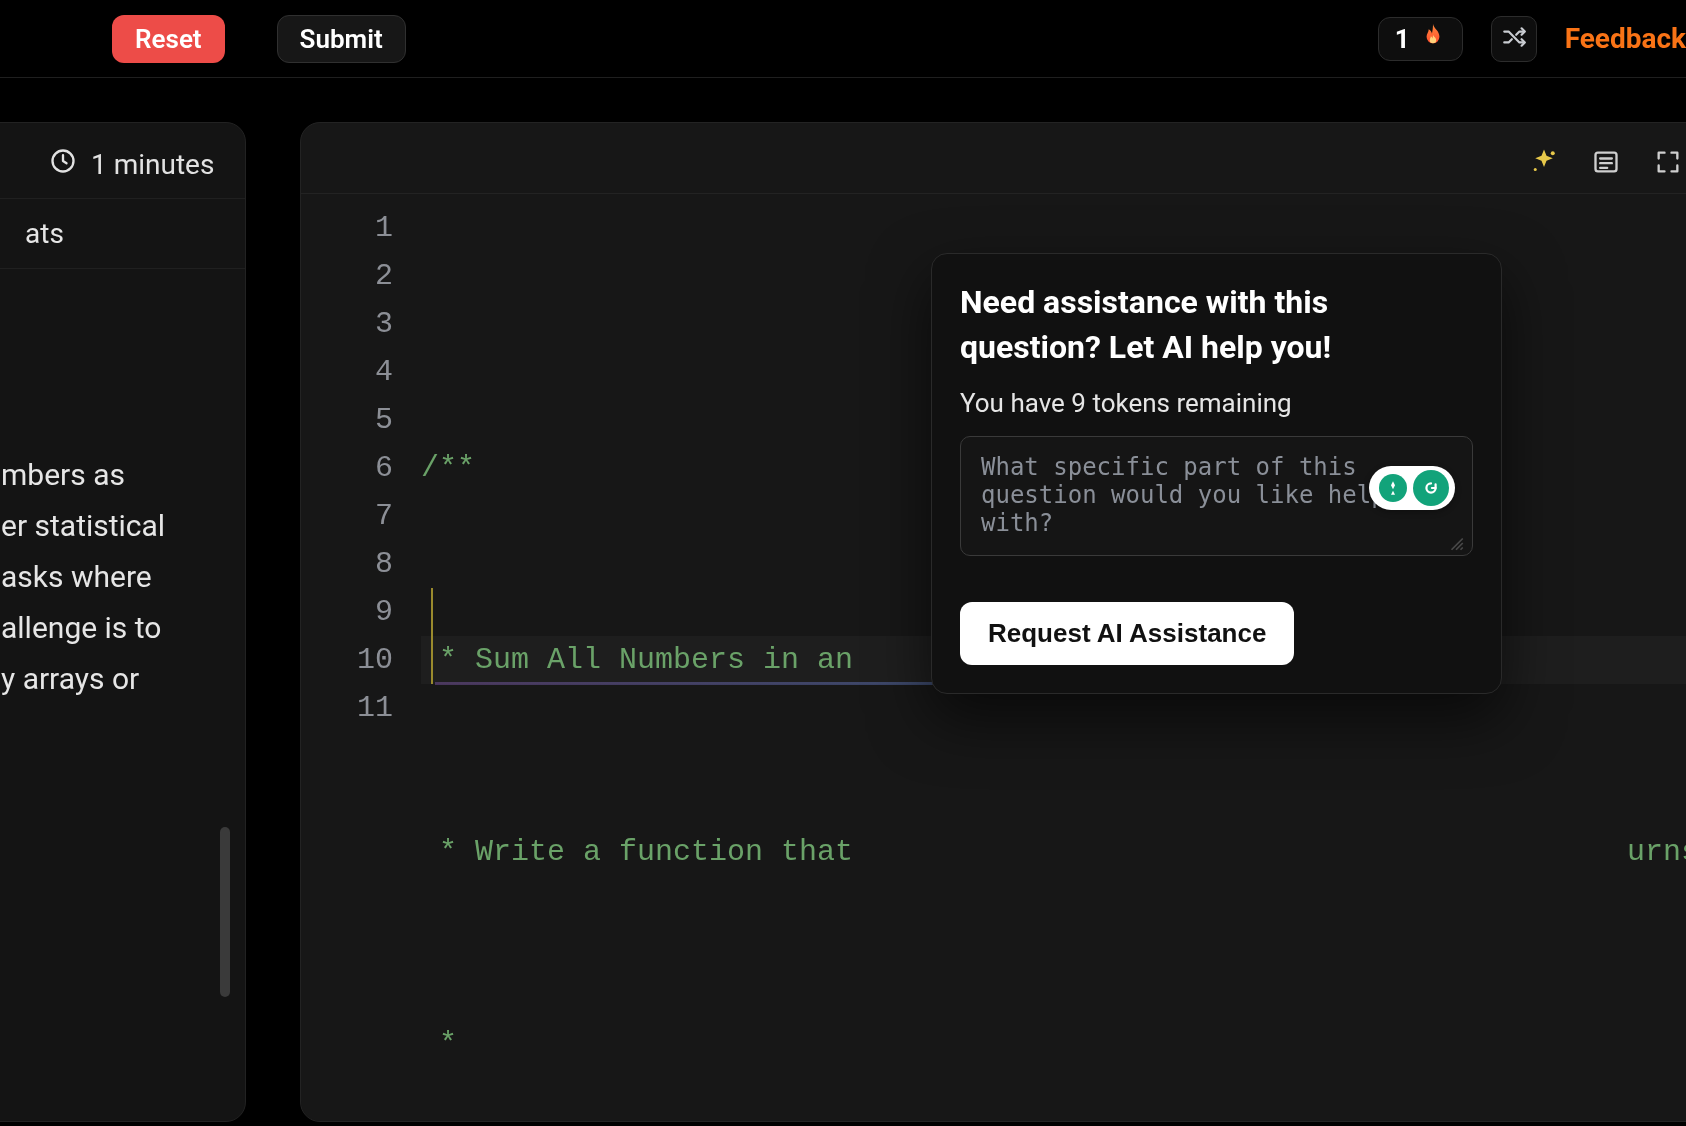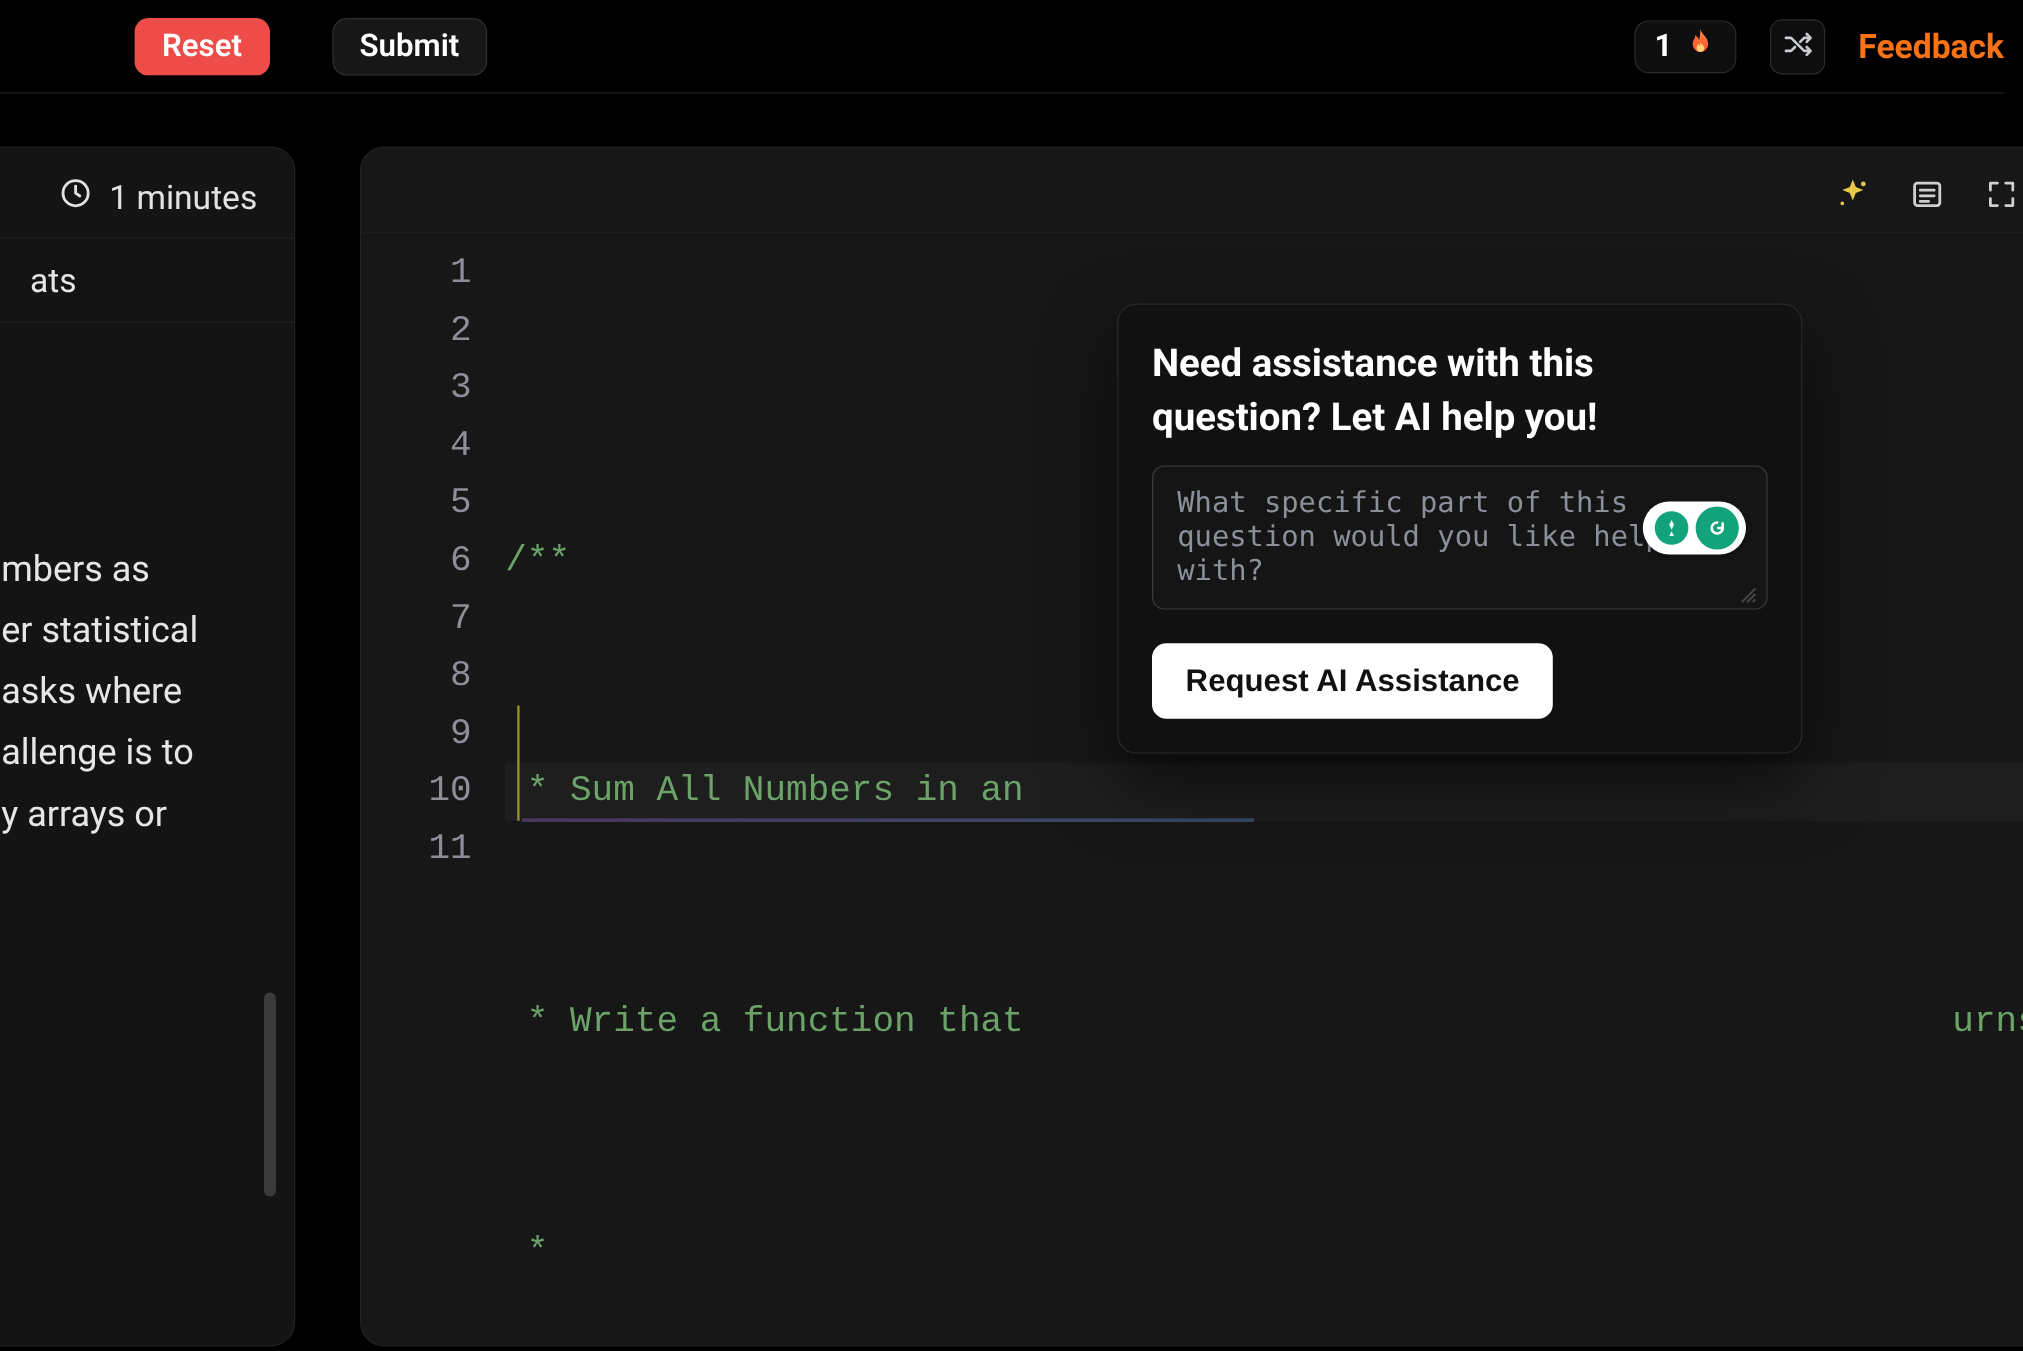--- a/index.html
+++ b/index.html
@@ -35,21 +35,21 @@
     width: 1686px; height: 1126px;
     background: var(--bg);
     color: var(--text);
     font-family: -apple-system, BlinkMacSystemFont, "Segoe UI", Roboto, Helvetica, Arial, sans-serif;
     overflow: hidden;
   }
 
   
   .topbar {
     position: absolute;
-    top: 0; left: 0; right: 16px;
+    top: 0; left: 0; right: 0;
     height: 78px;
     border-bottom: 1px solid #1f1f1f;
   }
   .topbar-inner {
     display: flex;
     align-items: center;
     justify-content: space-between;
     height: 100%;
     padding: 0 0 0 0;
   }
@@ -298,21 +298,21 @@
     margin-right: 6px;
   }
   .g-circle {
     width: 36px; height: 36px; border-radius: 50%;
     background: #12a37a;
     display: inline-flex; align-items: center; justify-content: center;
     color: #fff; font-weight: 800; font-size: 20px;
   }
 
   .popup-cta {
-    margin-top: 24px;
+    margin-top: 42px;
     display: inline-flex; align-items: center; justify-content: center;
     background: #ffffff; color: #111; font-weight: 700; font-size: 26px;
     border-radius: 12px; padding: 16px 28px;
     border: none; cursor: pointer;
   }
 
   
   .stroke-icon { stroke: currentColor; fill: none; stroke-width: 2; stroke-linecap: round; stroke-linejoin: round; }
 </style>
 </head>
@@ -454,20 +454,21 @@
 
           
 
           <div class="underline-highlight"></div>
         </div>
       </div>
     </div>
 
     <div class="popup">
       <h3 class="popup-title">Need assistance with this question? Let AI help you!</h3>
+      <p class="popup-sub">You have 9 tokens remaining</p>
       <div class="popup-input-wrap">
         <textarea class="popup-input" placeholder="What specific part of this question would you like help with?" style=""></textarea>
         <span class="resize-grip">
           <svg viewBox="0 0 16 16" width="18" height="18">
             <path stroke="#6b6b6b" stroke-width="1.5" d="M4 14l10-10M8 14l6-6M12 14l2-2"></path>
           </svg>
         </span>
         <span class="grammarly">
           <span class="g-dot">
             <svg viewBox="0 0 24 24" width="16" height="16">

